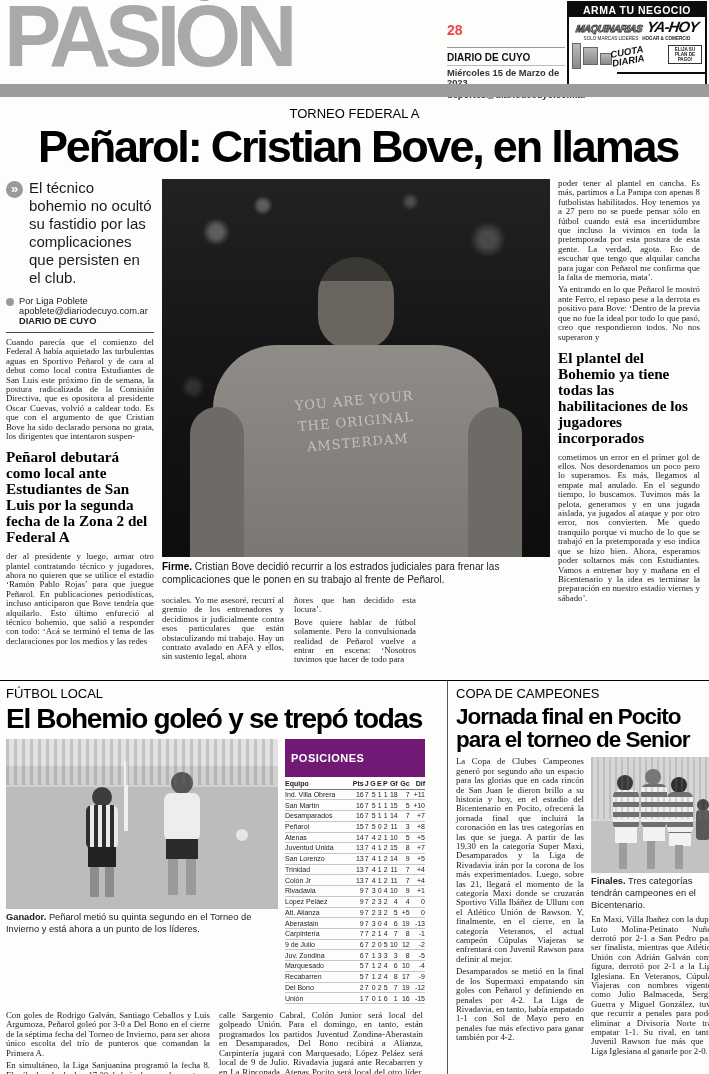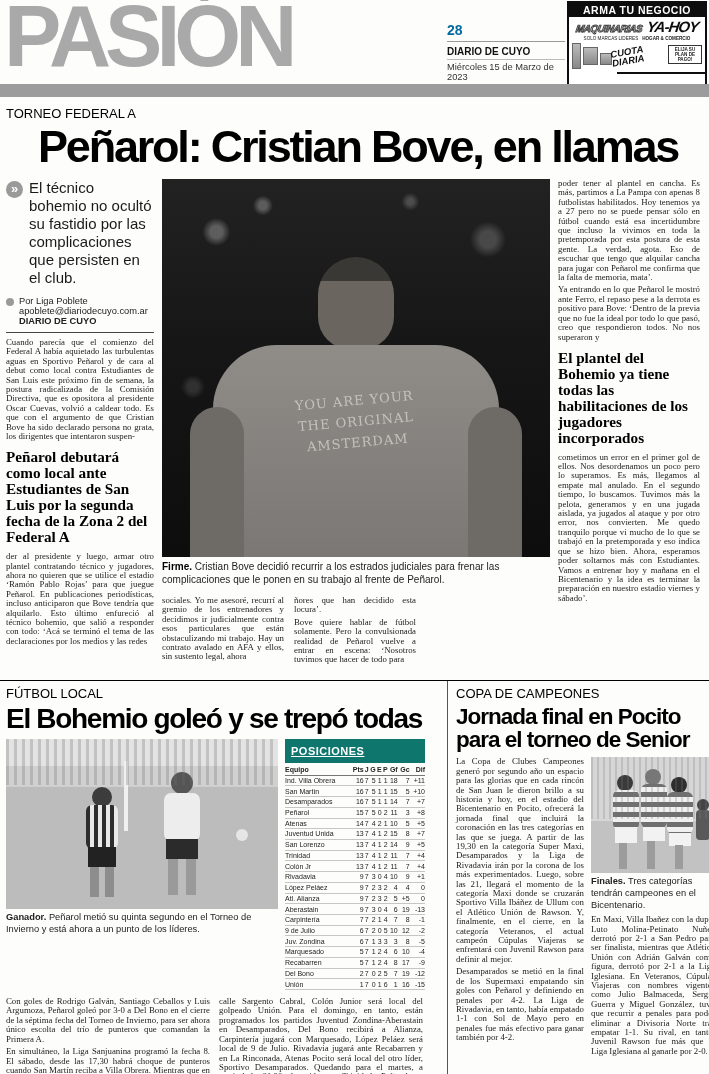--- a/index.html
+++ b/index.html
@@ -4,23 +4,23 @@
 <style>
   html,body{margin:0;padding:0;background:#e8e8e8;}
   .page{position:relative;width:709px;height:1074px;background:#fdfdfc;margin:0 auto;
         overflow:hidden;font-family:"Liberation Serif",serif;color:#1c1c1c;}
   
   .masthead{position:relative;height:97px;}
   .logo{position:absolute;left:4px;top:-14px;font-family:"Liberation Sans",sans-serif;
         font-weight:bold;font-size:86px;letter-spacing:-6px;color:#a9a9a9;
         transform:scaleY(1.02);}
   .mast-info{position:absolute;left:447px;top:22px;width:118px;font-family:"Liberation Sans",sans-serif;}
-  .mast-page{font-size:14px;font-weight:bold;color:#0369a1;padding-bottom:3px;border-bottom:1px solid #999;}
+  .mast-page{font-size:14px;font-weight:bold;color:#ef4444;padding-bottom:9px;border-bottom:1px solid #999;}
   .mast-paper{font-size:10px;font-weight:bold;color:#111;margin-top:4px;padding-bottom:2px;border-bottom:1px solid #bbb;}
-  .mast-date,.mast-mail{font-size:9.3px;color:#333;margin-top:2px;}
+  .mast-date,.mast-mail{font-size:9.3px;color:#333;margin-top:2px;font-weight:bold;}
   .mast-band{position:absolute;left:0;right:0;bottom:0;height:13px;background:#9c9c9c;}
   
   .ad{position:absolute;right:2px;top:1px;width:136px;height:81px;border:2px solid #0d0d0d;
       background:#fff;font-family:"Liberation Sans",sans-serif;overflow:hidden;}
   .ad-banner{background:#0d0d0d;color:#fff;font-weight:bold;font-size:10.5px;text-align:center;
       padding:1px 0;letter-spacing:.5px;}
   .ad-brandrow{text-align:center;margin-top:1px;white-space:nowrap;}
   .ad-brand1{display:inline-block;font-style:italic;font-weight:bold;font-size:10px;color:#fff;
       -webkit-text-stroke:1px #444;letter-spacing:-.5px;transform:skewX(-8deg);}
   .ad-brand2{display:inline-block;font-style:italic;font-weight:bold;font-size:15px;color:#0d0d0d;
@@ -36,21 +36,21 @@
   .ad-cuota{position:absolute;left:42px;top:5px;font-weight:bold;font-style:italic;font-size:9.5px;
       line-height:.95;transform:rotate(-10deg);color:#111;}
   .ad-plan{position:absolute;right:3px;top:3px;width:30px;border:1px solid #333;font-size:4.6px;
       font-weight:bold;text-align:center;padding:1px;color:#222;}
   .ad-phones{border-top:2px solid #0d0d0d;font-weight:bold;font-size:10.5px;text-align:center;
       padding-top:15px;color:#0d0d0d;white-space:nowrap;margin-left:48px;}
   .ad-phones .ph{font-size:8px;color:#555;}
   
   .article{padding:0 6px;}
   .kicker{font-family:"Liberation Sans",sans-serif;font-size:13px;color:#000;}
-  .kicker-main{margin-top:9px;}
+  .kicker-main{margin-top:9px;text-align:center;}
   .headline-main{font-family:"Liberation Sans",sans-serif;font-weight:bold;font-size:45px;
       letter-spacing:-2.2px;line-height:1;color:#000;margin-top:3px;margin-left:32px;}
   .main-cols{display:flex;gap:8px;margin-top:10px;height:494px;overflow:hidden;}
   .mcol1{width:148px;flex:none;overflow:hidden;}
   .mcenter{width:388px;flex:none;overflow:hidden;}
   .mcol4{width:142px;flex:none;overflow:hidden;}
   .standfirst{display:flex;gap:6px;font-family:"Liberation Sans",sans-serif;font-size:15px;
       line-height:1.2;color:#1a1a1a;}
   .chev{flex:none;width:17px;height:17px;border-radius:50%;background:#9a9a9a;color:#fff;
       font-weight:bold;font-size:13px;line-height:16px;text-align:center;margin-top:2px;}
@@ -91,22 +91,22 @@
       letter-spacing:-1.3px;line-height:1;color:#000;margin-top:4px;}
   .headline-3{font-family:"Liberation Sans",sans-serif;font-weight:bold;font-size:22.5px;
       letter-spacing:-1px;line-height:1.03;color:#000;margin-top:4px;}
   .bl-content{display:flex;gap:7px;margin-top:6px;}
   .bl-photo-wrap{width:272px;flex:none;}
   .photo-bl{position:relative;height:170px;overflow:hidden;
       background:linear-gradient(180deg,#e3e3e3 0 16%,#d0d0d0 16% 28%,#bcbcbc 28% 100%);}
   .photo-bl::before{content:"";position:absolute;left:0;right:0;top:0;height:46px;
       background:repeating-linear-gradient(90deg,rgba(110,110,110,.28) 0 3px,transparent 3px 8px);}
   .standings{width:140px;flex:none;font-family:"Liberation Sans",sans-serif;}
-  .pos-bar{background:#0f766e;color:#fff;font-weight:bold;font-size:11px;letter-spacing:.5px;
-      padding:6px 6px;text-decoration:underline;}
+  .pos-bar{background:#701a75;color:#fff;font-weight:bold;font-size:11px;letter-spacing:.5px;
+      padding:13px 6px;}
   .standings table{width:100%;border-collapse:collapse;font-size:7px;color:#222;margin-top:2px;}
   .standings th{font-weight:bold;text-align:right;border-bottom:1px solid #777;padding:1px 0;line-height:1.1;}
   .standings td{text-align:right;border-bottom:1px solid #c6c6c6;padding:1.2px 0;line-height:1.05;}
   .standings .c-name{text-align:left;}
   .bl-text{display:flex;gap:9px;margin-top:7px;}
   .bl-text>div{width:204px;flex:none;}
   .br-content{display:flex;gap:7px;margin-top:6px;}
   .br-col1{width:128px;flex:none;}
   .br-col2{width:124px;flex:none;}
   .photo-br{position:relative;height:116px;overflow:hidden;

